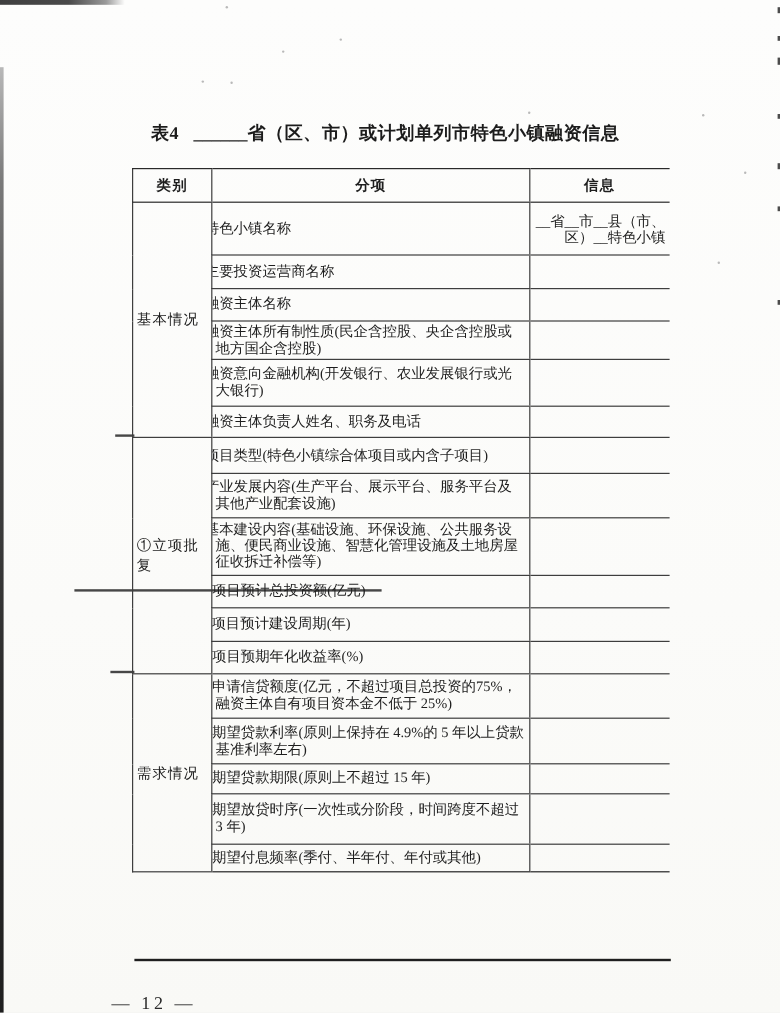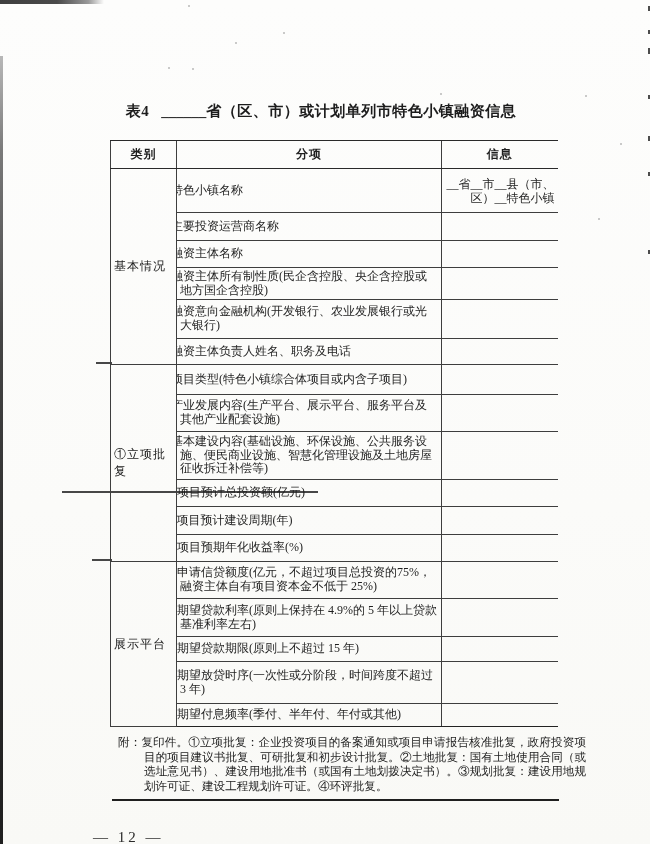--- a/index.html
+++ b/index.html
@@ -152,21 +152,21 @@
         </tr>
         <tr style="height: 28px;">
           <td class="item">(11)项目预计建设周期(年)</td>
           <td class="info"></td>
         </tr>
         <tr style="height: 27px;">
           <td class="item">(12)项目预期年化收益率(%)</td>
           <td class="info"></td>
         </tr>
         <tr class="section-start" style="height: 37px;">
-          <td class="cat" rowspan="5">展示平台</td>
+          <td class="cat" rowspan="5">需求情况</td>
           <td class="item">(13)申请信贷额度(亿元，不超过项目总投资的75%，融资主体自有项目资本金不低于 25%)</td>
           <td class="info"></td>
         </tr>
         <tr style="height: 38px;">
           <td class="item">(14)期望贷款利率(原则上保持在 4.9%的 5 年以上贷款基准利率左右)</td>
           <td class="info"></td>
         </tr>
         <tr style="height: 25px;">
           <td class="item">(15)期望贷款期限(原则上不超过 15 年)</td>
           <td class="info"></td>
@@ -175,20 +175,17 @@
           <td class="item">(16)期望放贷时序(一次性或分阶段，时间跨度不超过 3 年)</td>
           <td class="info"></td>
         </tr>
         <tr style="height: 23px;">
           <td class="item">(17)期望付息频率(季付、半年付、年付或其他)</td>
           <td class="info"></td>
         </tr>
       </tbody>
   </table>
 
-  <div class="note">
-    <span>附：</span><span>复印件。①立项批复：企业投资项目的备案通知或项目申请报告核准批复，政府投资项目的项目建议书批复、可研批复和初步设计批复。②土地批复：国有土地使用合同（或选址意见书）、建设用地批准书（或国有土地划拨决定书）。③规划批复：建设用地规划许可证、建设工程规划许可证。④环评批复。</span>
-  </div>
 
   <div class="footer-rule"></div>
   <div class="page-number">— 12 —</div>
 
 </div>
 
 </body></html>

